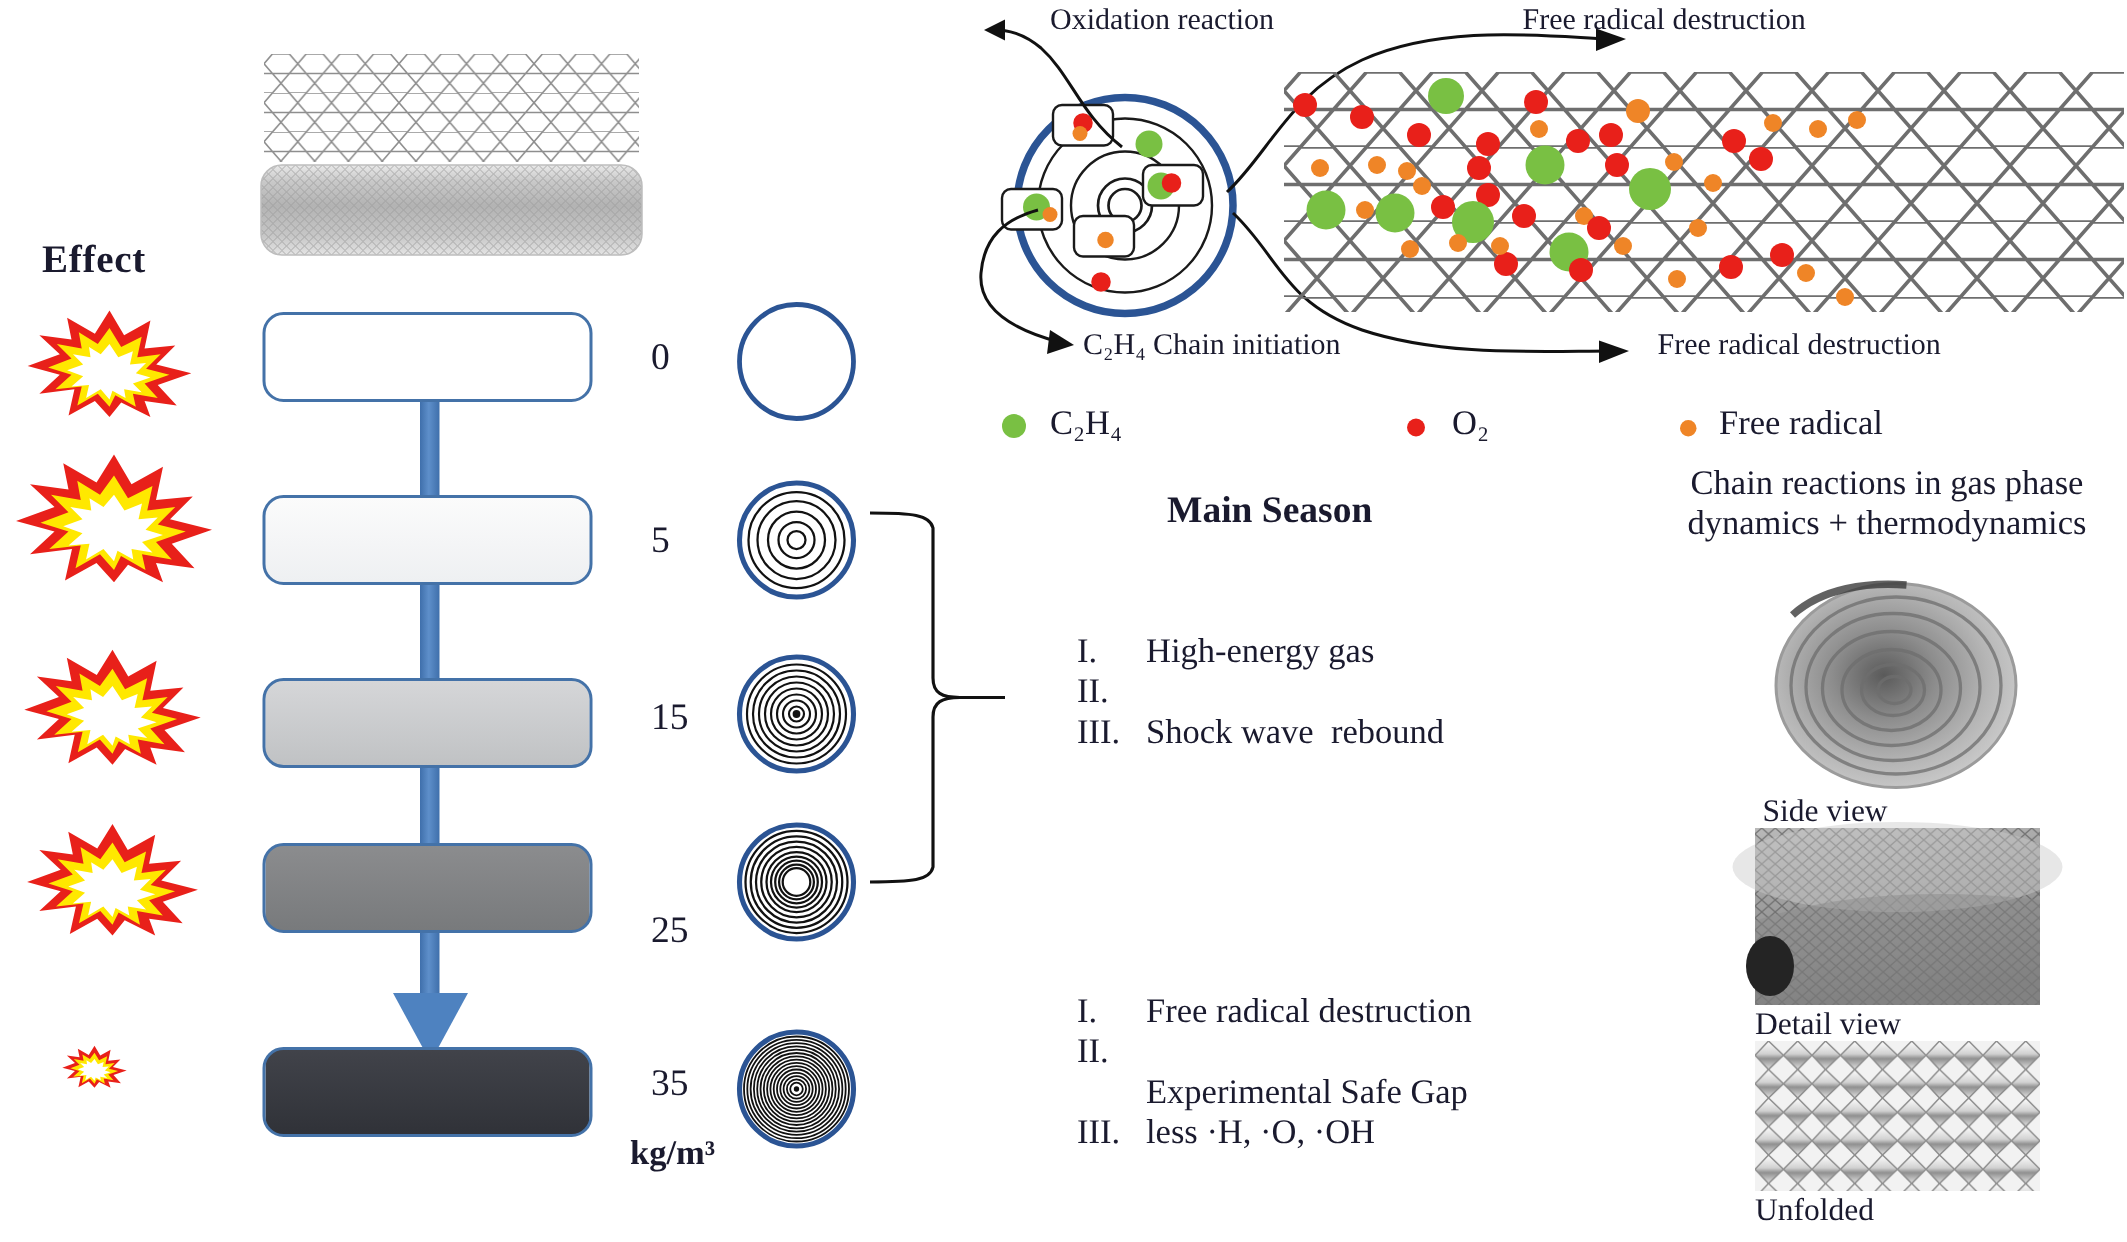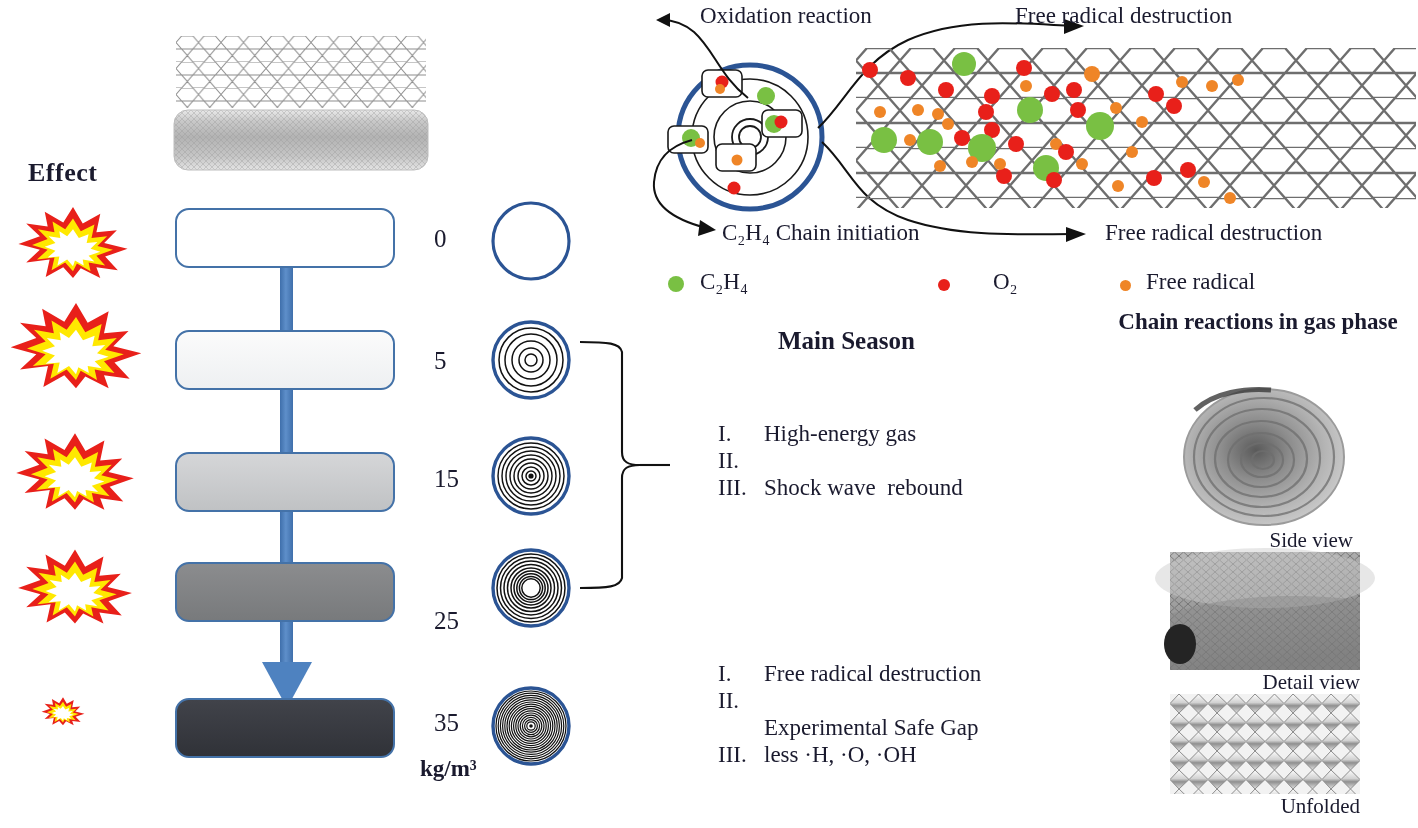--- a/index.html
+++ b/index.html
@@ -24,45 +24,45 @@
   .dens{position:absolute;left:434px;font-size:25px;}
   #kgm3{position:absolute;left:420px;top:755px;font-size:23px;font-weight:bold;}
 
   
   .boom{position:absolute;}
 
   
   .target{position:absolute;}
 
   
-  .hd{font-size:23px;}
+  .hd{font-size:20px;}
   #oxidation{left:700px;top:2px;}
   #chain-init{left:722px;top:219px;}
   #frg{left:1015px;top:2px;}
   #frd{left:1105px;top:219px;}
 
   .legend-txt{font-size:23px;}
   #lg-c2h4{left:700px;top:268px;}
-  #lg-o2{left:968px;top:268px;margin-left:25px;}
+  #lg-o2{left:968px;top:268px;}
   #lg-rad{left:1146px;top:268px;}
   .dot{position:absolute;border-radius:50%;}
 
   #main-season{left:778px;top:326px;font-size:25px;font-weight:bold;}
 
   .rlist{position:absolute;font-size:23px;}
   .rrow{display:flex;}
   .rn{width:46px;flex:none;}
   #list-a{left:718px;top:420px;}
   #list-b{left:718px;top:660px;}
 
-  #chain-react{left:1108px;top:308px;font-size:23px;text-align:center;font-weight:bold;}
+  #chain-react{left:1108px;top:308px;font-size:23px;text-align:center;}
 
   
   .photo{position:absolute;}
-  .cap{position:absolute;font-size:21px;text-align:right;}
+  .cap{position:absolute;font-size:21px;text-align:left;}
 
   svg{overflow:visible;}
 </style>
 </head>
 <body>
 
 <div class="abs t hd" id="effect-label">Effect</div>
 
 <svg class="abs" style="left:176px;top:36px" width="250" height="72" viewBox="0 0 250 72">
   <defs>
@@ -393,20 +393,21 @@
     <span class="t">Experimental Safe Gap</span>
   </div>
   <div class="rrow">
     <span class="rn t">III.</span>
     <span class="t">less ·H, ·O, ·OH</span>
   </div>
 </div>
 
 <div class="abs" id="chain-react" style="width:300px">
   <div class="t">Chain reactions in gas phase</div>
+  <div class="t">dynamics + thermodynamics</div>
 </div>
 
 <svg class="photo" style="left:1175px;top:386px" width="178" height="142" viewBox="0 0 178 142">
   <defs>
     <radialGradient id="coil" cx=".45" cy=".45" r=".62">
       <stop offset="0" stop-color="#5a5a5a"></stop>
       <stop offset=".35" stop-color="#8d8d8d"></stop>
       <stop offset=".7" stop-color="#b5b5b5"></stop>
       <stop offset="1" stop-color="#cfcfcf"></stop>
     </radialGradient>

